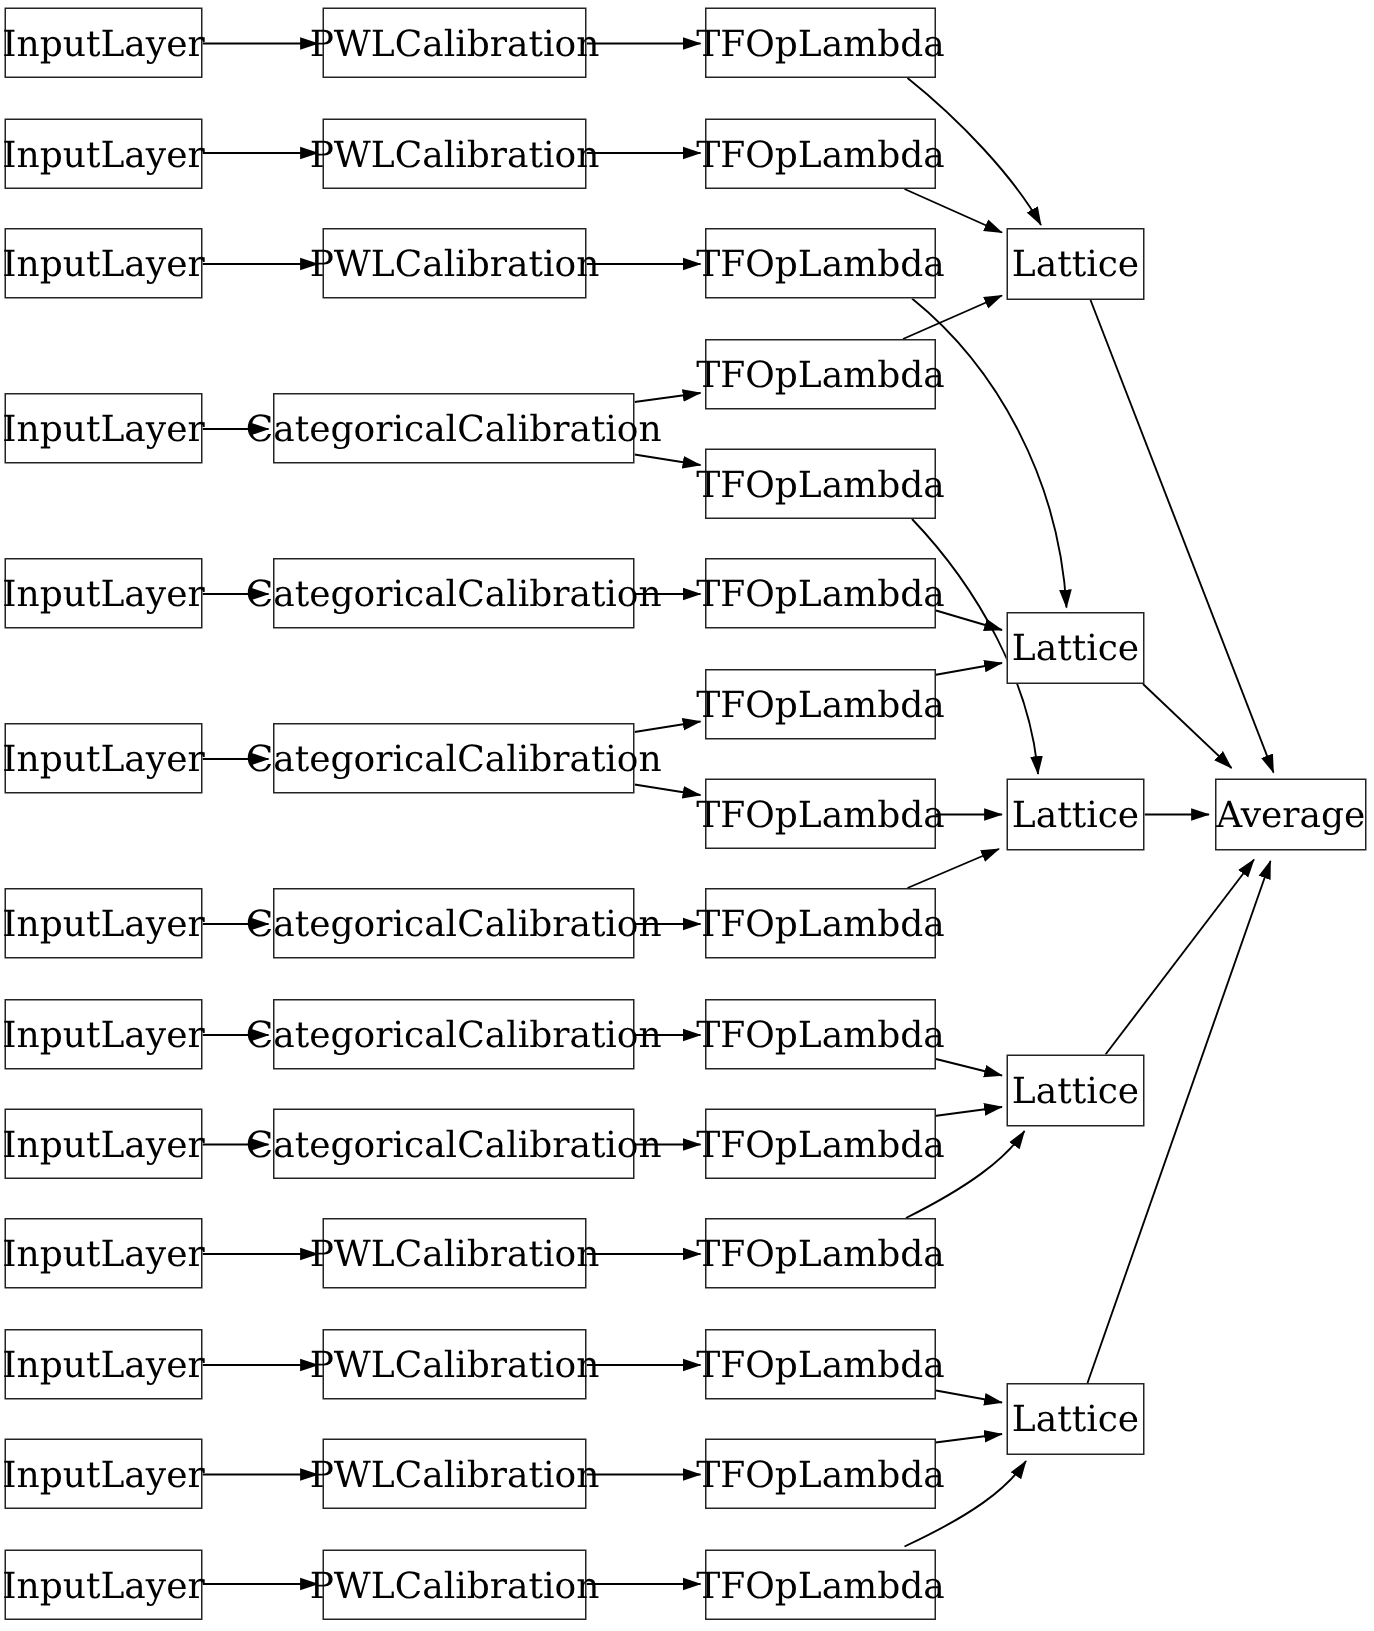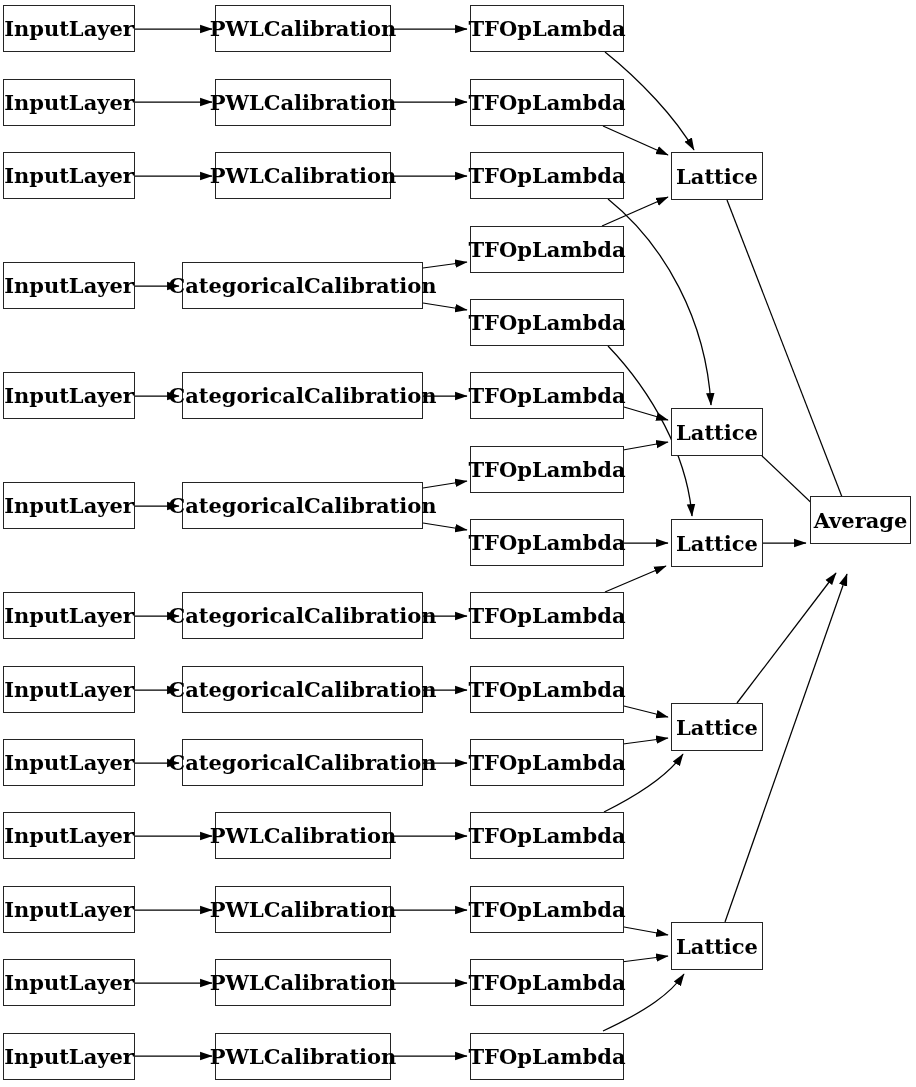--- a/index.html
+++ b/index.html
@@ -23,24 +23,23 @@
   }
   .node {
     position: absolute;
     box-sizing: border-box;
     border: 1.4px solid #242424;
     background: #ffffff;
     color: #000000;
     display: flex;
     align-items: center;
     justify-content: center;
-    font-size: 21px;
+    font-size: 24px;
     line-height: 1;
     white-space: nowrap;
-    font-weight: bold;
   }
 </style>
 </head>
 <body>
 
 <div class="canvas" style="background: rgb(255, 255, 255);">
   <svg class="edges-layer" viewBox="0 0 916 1087" xmlns="http://www.w3.org/2000/svg">
     <defs>
       <marker id="arrowhead" viewBox="0 0 12 9" refX="11" refY="4.5" markerWidth="13" markerHeight="10" markerUnits="userSpaceOnUse" orient="auto">
         <path d="M0,0.6 L11.6,4.5 L0,8.4 Z" fill="#000000"></path>
@@ -137,14 +136,14 @@
     <div class="node" style="left: 470px; top: 739px; width: 154px; height: 47px; border-color: rgb(36, 36, 36); background: rgb(255, 255, 255); color: rgb(0, 0, 0);">TFOpLambda</div>
     <div class="node" style="left: 470px; top: 812px; width: 154px; height: 47px; border-color: rgb(36, 36, 36); background: rgb(255, 255, 255); color: rgb(0, 0, 0);">TFOpLambda</div>
     <div class="node" style="left: 470px; top: 886px; width: 154px; height: 47px; border-color: rgb(36, 36, 36); background: rgb(255, 255, 255); color: rgb(0, 0, 0);">TFOpLambda</div>
     <div class="node" style="left: 470px; top: 959px; width: 154px; height: 47px; border-color: rgb(36, 36, 36); background: rgb(255, 255, 255); color: rgb(0, 0, 0);">TFOpLambda</div>
     <div class="node" style="left: 470px; top: 1033px; width: 154px; height: 47px; border-color: rgb(36, 36, 36); background: rgb(255, 255, 255); color: rgb(0, 0, 0);">TFOpLambda</div>
     <div class="node" style="left: 671px; top: 152px; width: 92px; height: 48px; border-color: rgb(36, 36, 36); background: rgb(255, 255, 255); color: rgb(0, 0, 0);">Lattice</div>
     <div class="node" style="left: 671px; top: 408px; width: 92px; height: 48px; border-color: rgb(36, 36, 36); background: rgb(255, 255, 255); color: rgb(0, 0, 0);">Lattice</div>
     <div class="node" style="left: 671px; top: 519px; width: 92px; height: 48px; border-color: rgb(36, 36, 36); background: rgb(255, 255, 255); color: rgb(0, 0, 0);">Lattice</div>
     <div class="node" style="left: 671px; top: 703px; width: 92px; height: 48px; border-color: rgb(36, 36, 36); background: rgb(255, 255, 255); color: rgb(0, 0, 0);">Lattice</div>
     <div class="node" style="left: 671px; top: 922px; width: 92px; height: 48px; border-color: rgb(36, 36, 36); background: rgb(255, 255, 255); color: rgb(0, 0, 0);">Lattice</div>
-    <div class="node" style="left: 810px; top: 496px; width: 101px; height: 48px; border-color: rgb(36, 36, 36); background: rgb(255, 255, 255); color: rgb(0, 0, 0);">Average</div>
+    <div class="node" style="left: 810px; top: 519px; width: 101px; height: 48px; border-color: rgb(36, 36, 36); background: rgb(255, 255, 255); color: rgb(0, 0, 0);">Average</div>
   </div>
 
 </body></html>

